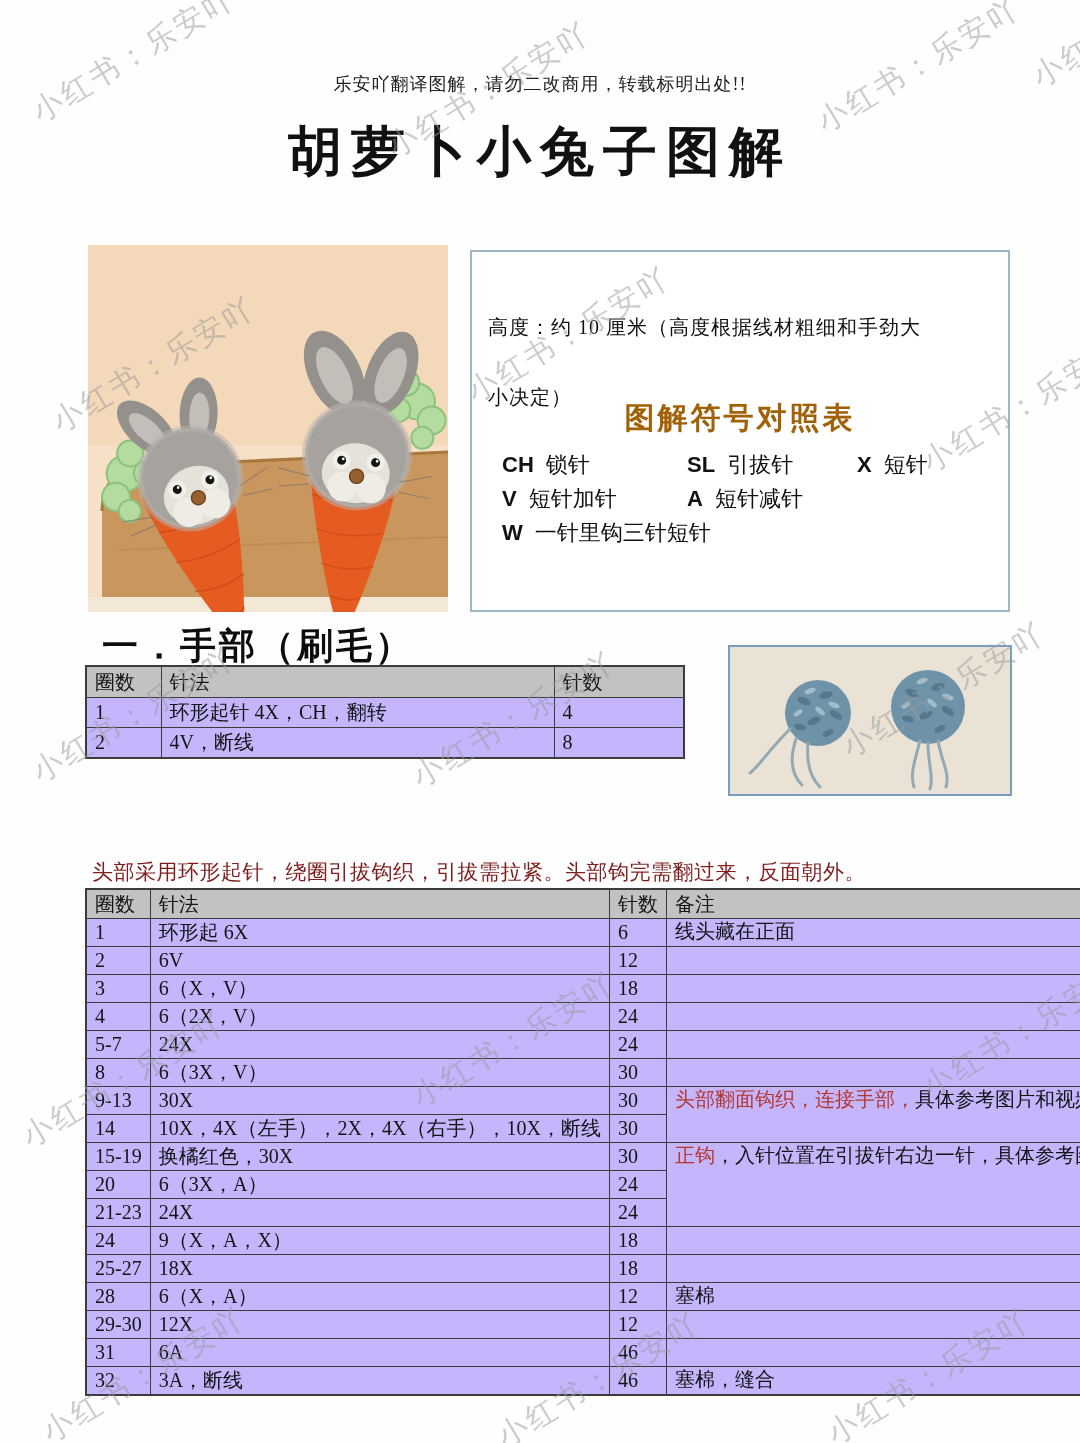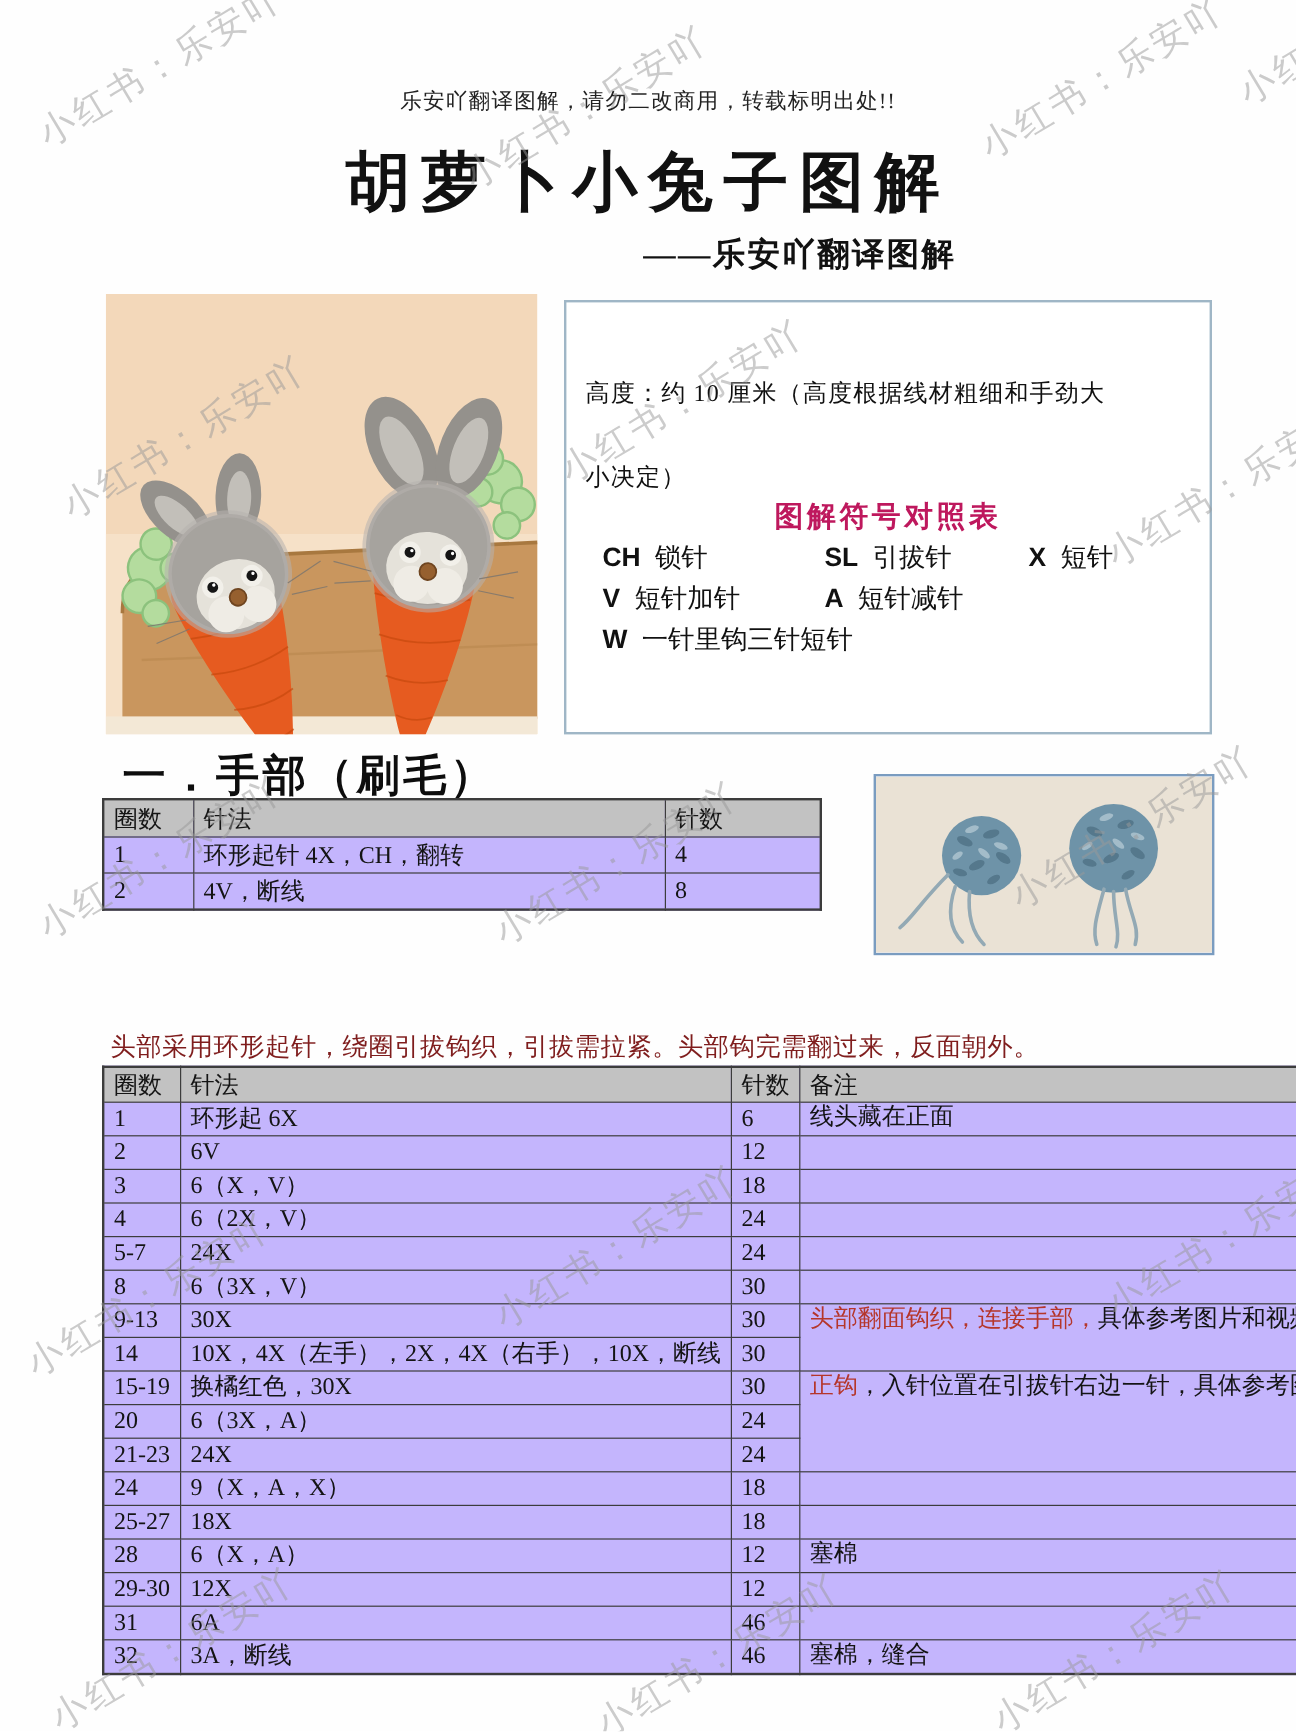--- a/index.html
+++ b/index.html
@@ -17,22 +17,22 @@
       font-family:"Liberation Serif",serif;}
   .subtitle{position:absolute;top:194px;left:536px;font-size:27px;font-weight:700;
       letter-spacing:2px;color:#111;font-family:"Liberation Serif",serif;}
   
   .photo1{position:absolute;left:88px;top:245px;width:360px;height:367px;overflow:hidden;}
   
   .infobox{position:absolute;left:470px;top:250px;width:540px;height:362px;
       border:2px solid #9fb6c6;background:#fff;box-sizing:border-box;}
   .ib-line{position:absolute;left:16px;font-size:20px;letter-spacing:1px;color:#111;
       font-family:"Liberation Serif",serif;margin-top:44px;}
-  .ib-title{position:absolute;top:146px;left:0;width:100%;text-align:center;font-size:24px;
-      font-weight:700;letter-spacing:3px;color:#be185d;font-family:"Liberation Serif",serif;margin-top:16px;}
+  .ib-title{position:absolute;top:146px;left:0;width:100%;text-align:center;font-size:30px;
+      font-weight:700;letter-spacing:3px;color:#a16207;font-family:"Liberation Serif",serif;}
   .sym{position:absolute;font-size:22px;color:#111;font-family:"Liberation Serif",serif;}
   .sym .code{font-weight:700;margin-right:12px;font-family:"Liberation Sans",sans-serif;}
   
   .h-sec{position:absolute;margin:10px;font-size:36px;font-weight:700;letter-spacing:3px;
       color:#0d0d0d;font-family:"Liberation Serif",serif;}
   .note{position:absolute;left:92px;top:858px;font-size:21px;color:#7f1d1d;
       letter-spacing:.5px;font-family:"Liberation Serif",serif;}
   
   table.tbl{position:absolute;border-collapse:collapse;table-layout:fixed;
       background:#c4b5fd;border:2px solid #3c3c3c;}
@@ -70,21 +70,20 @@
     <div class="wm" style="left:25px;top:1119px">小红书：乐安吖</div>
     <div class="wm" style="left:415px;top:1079px">小红书：乐安吖</div>
     <div class="wm" style="left:925px;top:1069px">小红书：乐安吖</div>
     <div class="wm" style="left:45px;top:1414px">小红书：乐安吖</div>
     <div class="wm" style="left:500px;top:1419px">小红书：乐安吖</div>
     <div class="wm" style="left:830px;top:1416px">小红书：乐安吖</div>
   </div>
 
   <div class="disclaimer">乐安吖翻译图解，请勿二改商用，转载标明出处!!</div>
   <h1 class="title">胡萝卜小兔子图解</h1>
-  <div class="subtitle">——乐安吖翻译图解</div>
 
   <div class="photo1">
     <svg width="360" height="367" viewBox="0 0 360 367">
       <rect width="360" height="367" fill="#f3d8ba"></rect>
       <rect y="200" width="360" height="167" fill="#f6e1c8"></rect>
       <path d="M14 266 Q14 226 54 221 L360 207 L360 354 L14 354 Z" fill="#c9965e"></path>
       <path d="M14 266 Q14 226 54 221 L360 207" stroke="#a8783f" stroke-width="3" fill="none"></path>
       <path d="M30 305 L360 292" stroke="#b9884f" stroke-width="2" opacity=".6"></path>
       <rect y="352" width="360" height="15" fill="#f3e8d6"></rect>
 

